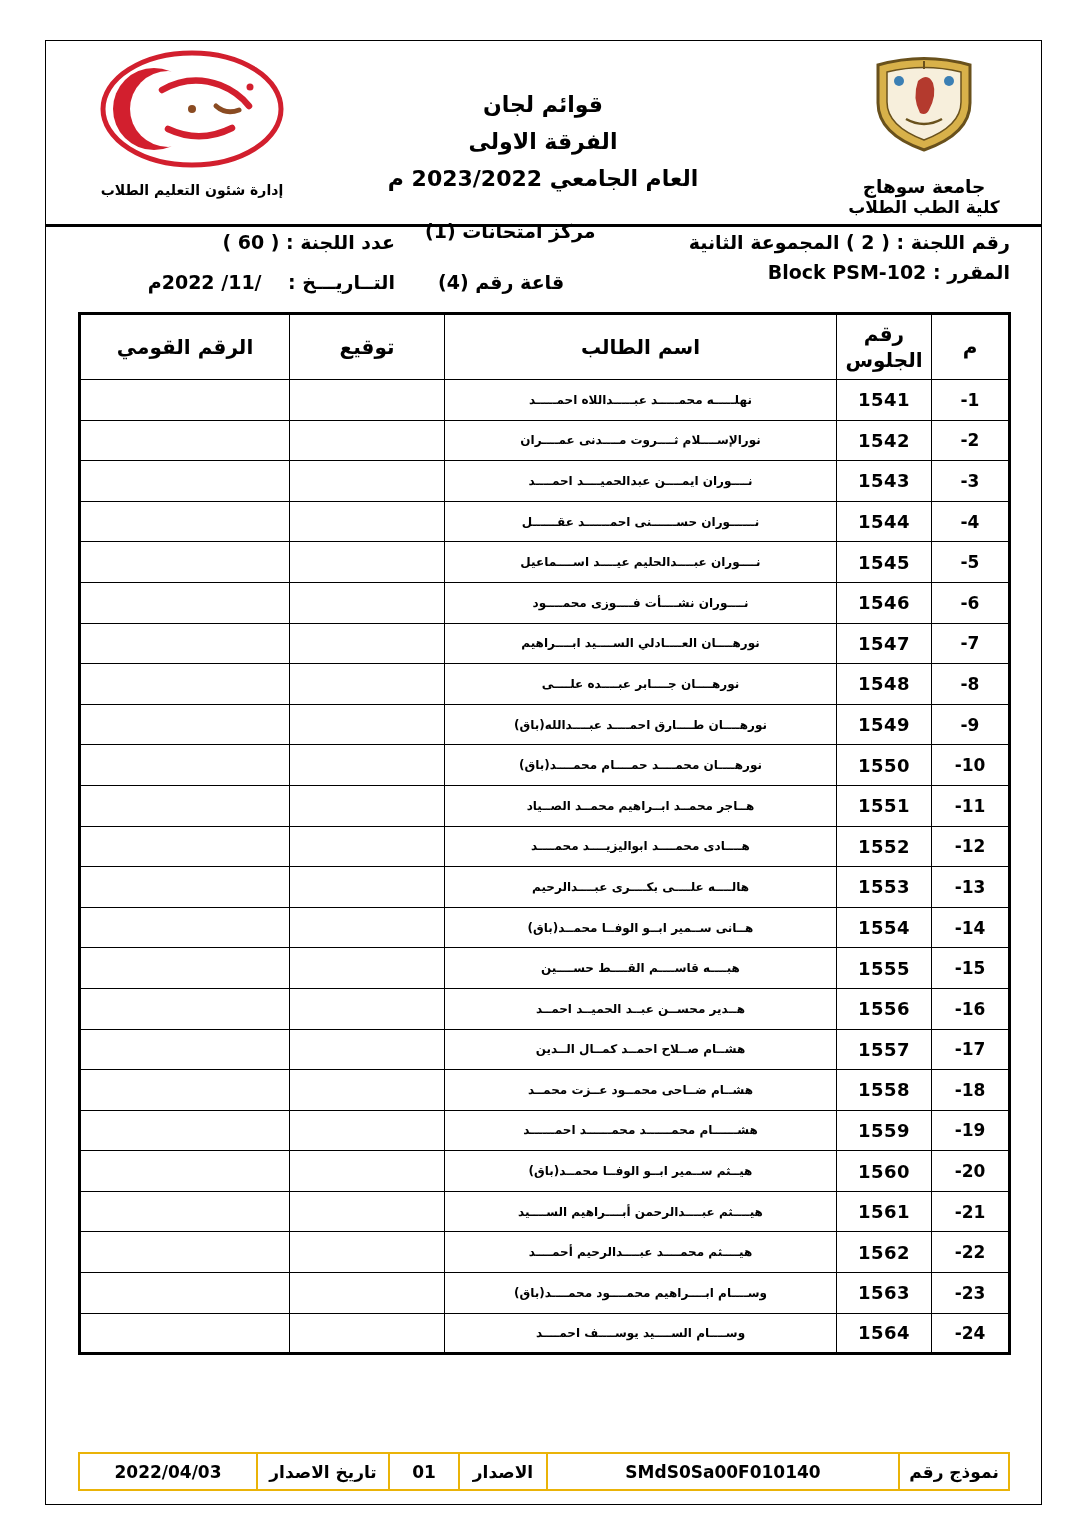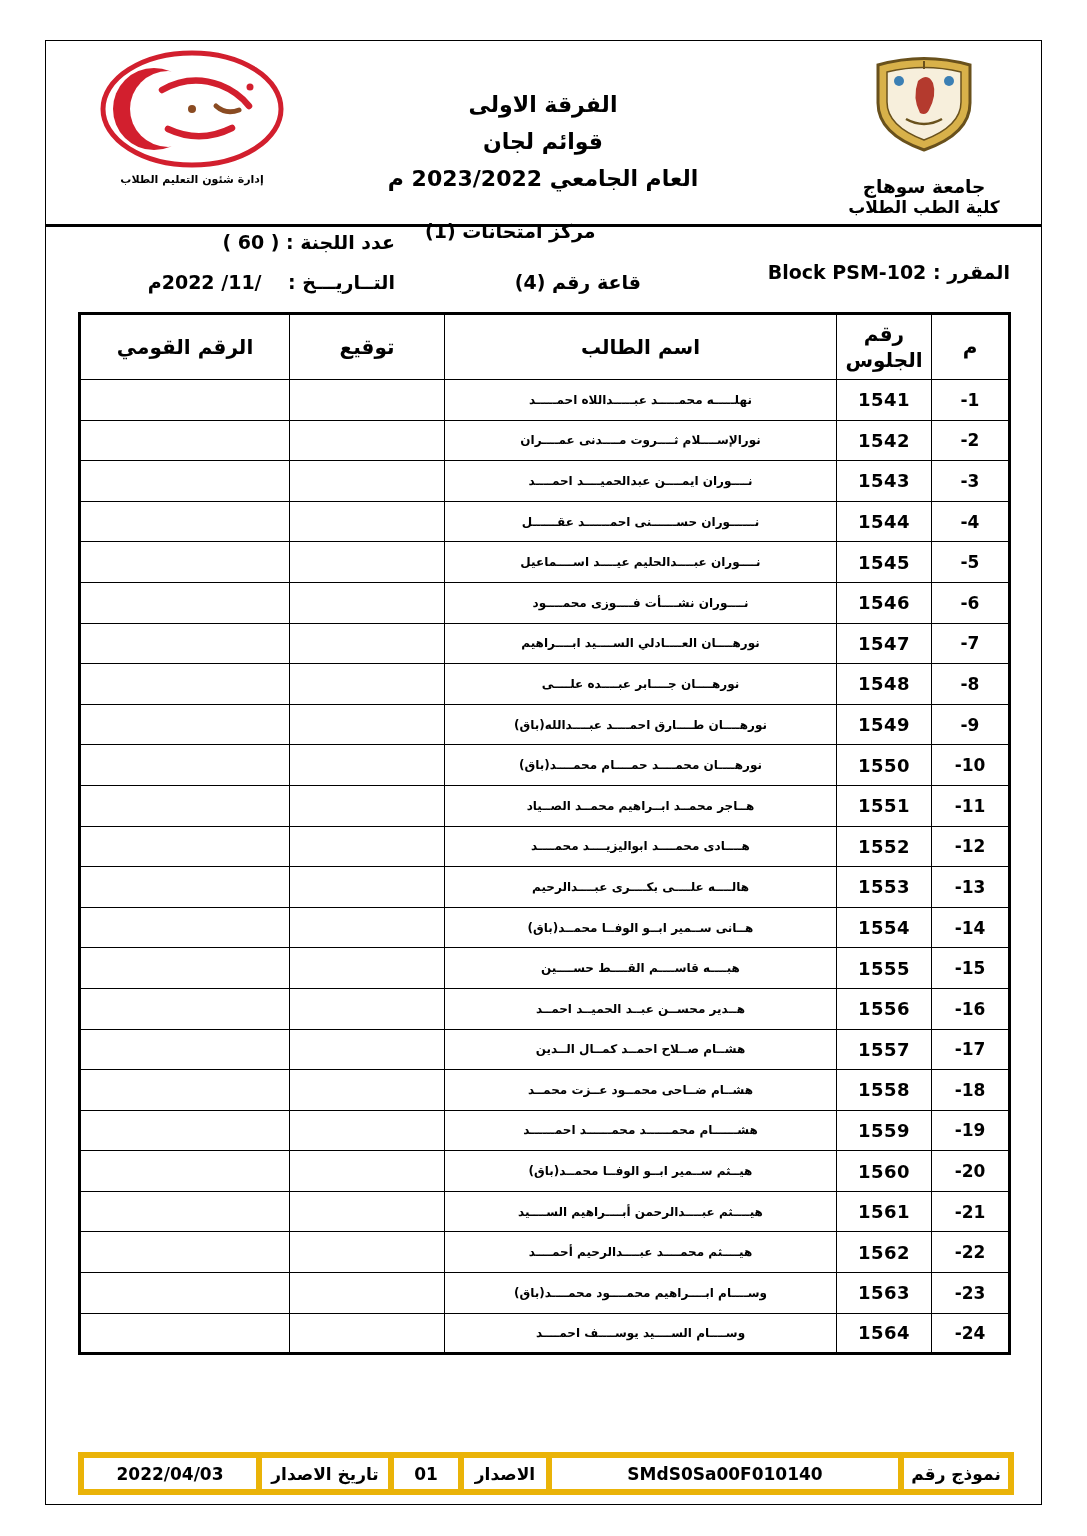--- a/index.html
+++ b/index.html
@@ -8,47 +8,47 @@
     width: 1087px; height: 1536px;
     font-family: "DejaVu Sans", sans-serif;
     color: #000;
   }
   .page { position: relative; width: 1087px; height: 1536px; background: #fff; direction: rtl; overflow: hidden; }
   .page-frame { position: absolute; left: 45px; top: 40px; width: 997px; height: 1465px; border: 1.5px solid #000; }
   .hrule { position: absolute; left: 45px; top: 224px; width: 997px; height: 2.5px; background: #000; }
 
   
   .logo-left { position: absolute; left: 92px; top: 50px; width: 200px; text-align: center; }
-  .dept-caption { font-weight: bold; font-size: 11px; margin-top: 1px; white-space: nowrap; }
+  .dept-caption { font-weight: bold; font-size: 14px; margin-top: 10px; white-space: nowrap; }
   .title-block { position: absolute; left: 360px; top: 86px; width: 366px; text-align: center; font-weight: bold; font-size: 22px; line-height: 37px; }
   .logo-right { position: absolute; left: 828px; top: 56px; width: 192px; text-align: center; }
   .org-line1 { font-weight: bold; font-size: 18.5px; margin-top: 20px; }
   .org-line2 { font-weight: bold; font-size: 17px; }
 
   
   .info-item { position: absolute; font-weight: bold; font-size: 19px; white-space: pre; }
   .i-committee { right: 77px; top: 231px; }
   .i-center    { left: 425px; top: 220px; width: 240px; text-align: left; }
   .i-count     { right: 692px; top: 231px; }
   .i-course    { right: 77px; top: 261px; }
-  .i-hall      { left: 401px; top: 271px; width: 240px; text-align: right; }
+  .i-hall      { left: 438px; top: 271px; width: 240px; text-align: left; }
   .i-date      { right: 692px; top: 271px; }
 
   
   .students { position: absolute; left: 78px; top: 312px; width: 930px; border-collapse: collapse; table-layout: fixed; border: 3px solid #000; background: #fff; }
   .students th, .students td { border: 1px solid #000; font-weight: bold; overflow: hidden; text-align: center; vertical-align: middle; }
   .students thead th { height: 66px; font-size: 20px; white-space: normal; line-height: 26px; }
   .students td { height: 40.6px; white-space: nowrap; }
   .c-serial { direction: ltr; font-size: 17px; }
   td.c-seat { font-size: 18px; letter-spacing: 0.5px; }
   td.c-name { font-size: 12px; }
 
   
   .doc-footer { position: absolute; left: 78px; top: 1452px; width: 930px; border-collapse: collapse; table-layout: fixed; border: 2px solid #000; background: #fff; }
-  .doc-footer td { border: 6px solid #eab308; height: 37px; text-align: center; vertical-align: middle; font-weight: bold; font-size: 17px; white-space: nowrap; overflow: hidden; }
+  .doc-footer td { border: 2px solid #eab308; height: 37px; text-align: center; vertical-align: middle; font-weight: bold; font-size: 17px; white-space: nowrap; overflow: hidden; }
   .ltr { direction: ltr; }
 </style>
 </head>
 <body>
 
 <div class="page">
 
   <div class="page-frame"></div>
 
   <div class="logo-left">
@@ -59,41 +59,42 @@
       <path d="M62 40 q28 -16 58 -5 q18 7 29 21" stroke="#d21f2e" stroke-width="6.5" fill="none" stroke-linecap="round"></path>
       <path d="M68 79 q32 15 64 -1" stroke="#d21f2e" stroke-width="6.5" fill="none" stroke-linecap="round"></path>
       <path d="M116 56 q10 9 23 4" stroke="#8a4b22" stroke-width="5" fill="none" stroke-linecap="round"></path>
       <circle cx="150" cy="37" r="3.5" fill="#d21f2e"></circle>
       <circle cx="92" cy="59" r="4" fill="#8a4b22"></circle>
     </svg>
     <div class="dept-caption">إدارة شئون التعليم الطلاب</div>
   </div>
 
   <div class="title-block">
+    <div>قوائم لجان</div>
     <div>الفرقة الاولى</div>
-    <div>قوائم لجان</div>
     <div>العام الجامعي 2023/2022 م</div>
   </div>
 
   <div class="logo-right">
     <svg width="104" height="96" viewBox="0 0 104 96" aria-hidden="true">
       <path d="M6 9 Q52 -4 98 9 L98 47 Q98 78 52 94 Q6 78 6 47 Z" fill="#d8b14a" stroke="#69511c" stroke-width="3"></path>
       <path d="M15 16 Q52 7 89 16 L89 46 Q89 70 52 84 Q15 70 15 46 Z" fill="#f7efdc" stroke="#69511c" stroke-width="1.5"></path>
       <circle cx="27" cy="25" r="5" fill="#3b7fb4"></circle>
       <circle cx="77" cy="25" r="5" fill="#3b7fb4"></circle>
       <path d="M46 25 q10 -9 15 2 q4 12 -4 27 q-3 6 -9 3 q-8 -15 -2 -32" fill="#b43a2e"></path>
       <path d="M34 63 q18 10 36 0" stroke="#69511c" stroke-width="2.5" fill="none"></path>
       <path d="M52 5 l0 8" stroke="#69511c" stroke-width="2"></path>
     </svg>
     <div class="org-line1">جامعة سوهاج</div>
     <div class="org-line2">كلية الطب الطلاب</div>
   </div>
 
   <div class="hrule"></div>
 
+  <div class="info-item i-committee">رقم اللجنة : ( 2 ) المجموعة الثانية</div>
   <div class="info-item i-center">مركز امتحانات (1)</div>
   <div class="info-item i-count">عدد اللجنة : ( 60 )</div>
   <div class="info-item i-course">المقرر : Block PSM-102</div>
   <div class="info-item i-hall">قاعة رقم (4)</div>
   <div class="info-item i-date">التــاريـــخ :&nbsp;&nbsp;&nbsp;&nbsp;/11/ 2022م</div>
 
   <table class="students" dir="rtl">
     <colgroup>
       <col style="width:78px">
         <col style="width:95px">

